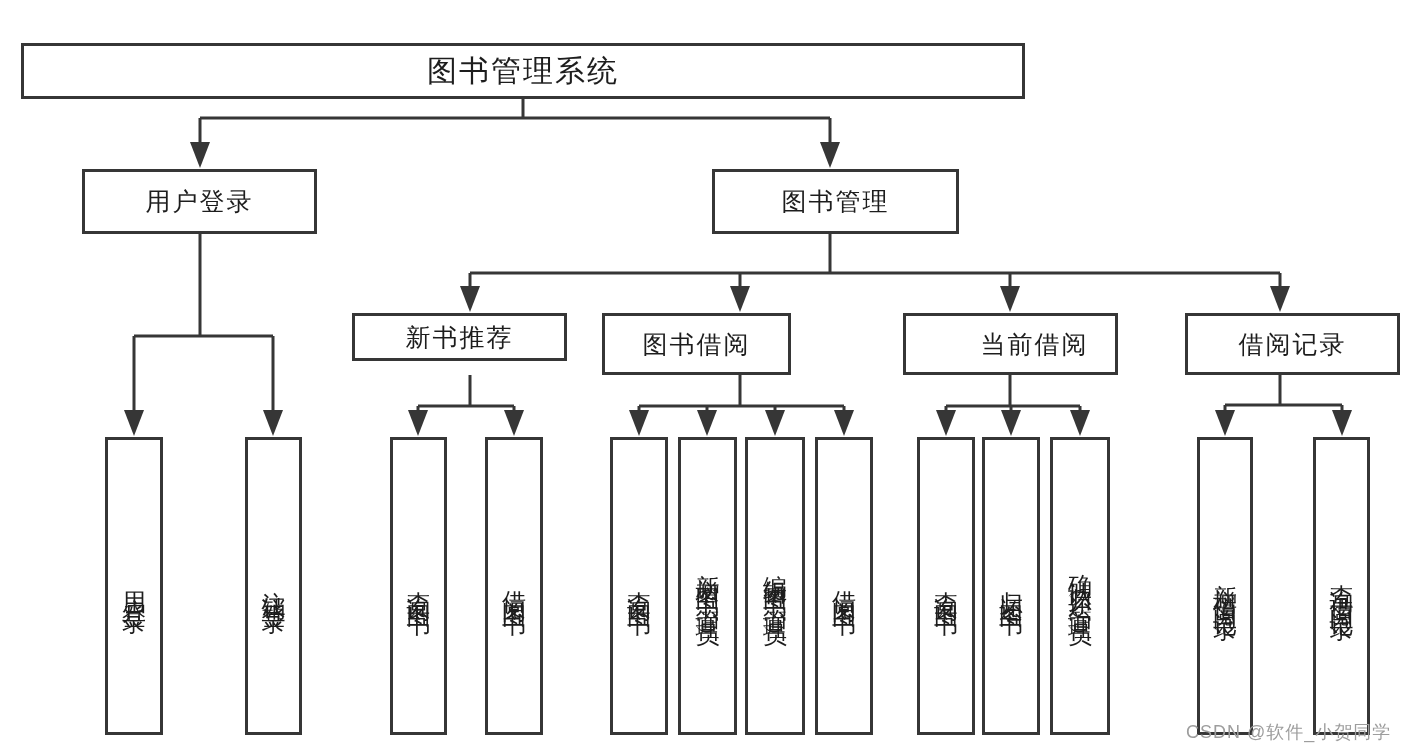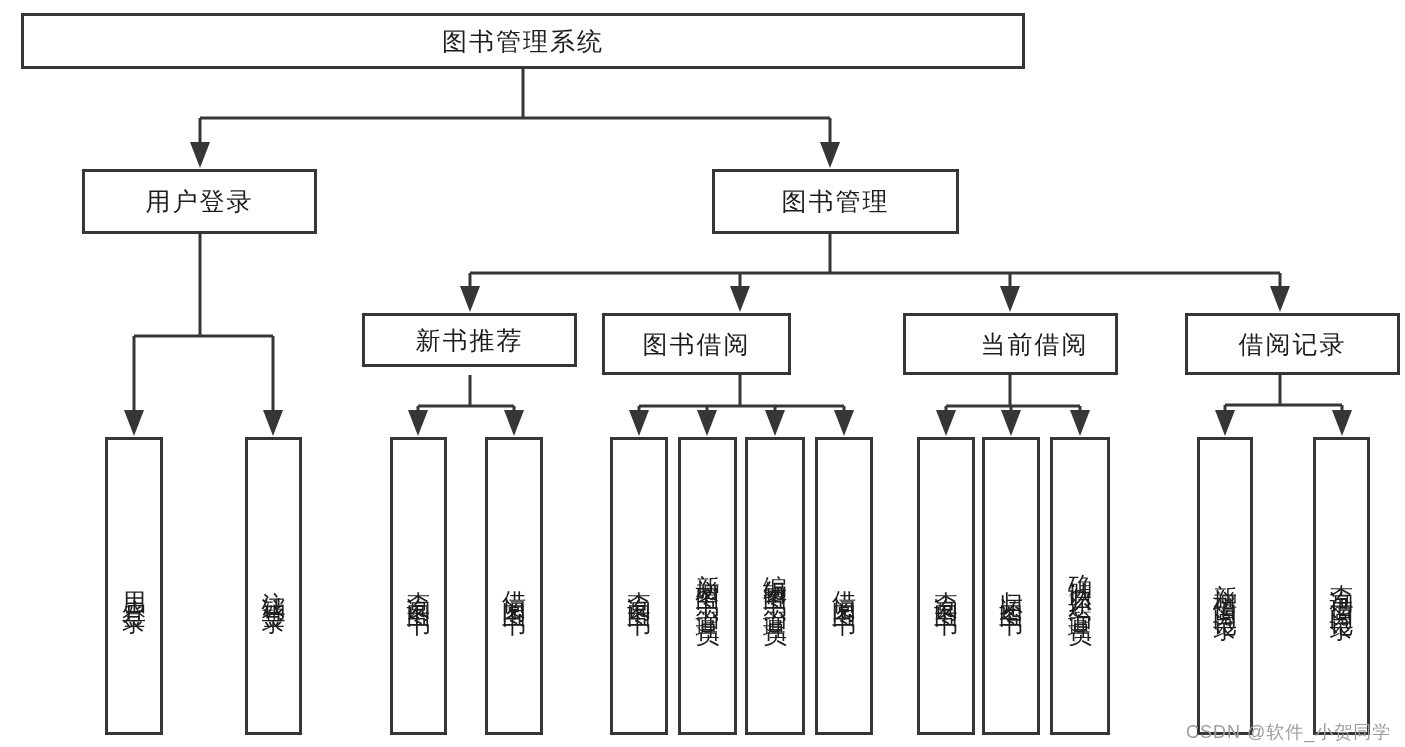--- a/index.html
+++ b/index.html
@@ -17,21 +17,21 @@
     background:#ffffff;
     border:3px solid #363636;
     color:#1d1d1d;
     display:flex;
     align-items:center;
     justify-content:center;
     z-index:2;
     white-space:nowrap;
   }
   .h-label { font-size:25px; letter-spacing:2px; }
-  .root-label { font-size:25px; letter-spacing:2px; }
+  .root-label { font-size:30px; letter-spacing:2px;margin-top:30px; }
   .leaf {
     writing-mode:vertical-rl;
     text-orientation:mixed;
     font-size:24px;
     letter-spacing:7px;
     line-height:1;
   }
   .watermark {
     position:absolute;
     left:1186px; top:720px;
@@ -91,21 +91,21 @@
     <span>图书管理系统</span>
   </div>
 
   <div class="node h-label" style="left:82px; top:169px; width:235px; height:65px;">
     <span>用户登录</span>
   </div>
   <div class="node h-label" style="left:712px; top:169px; width:247px; height:65px;">
     <span>图书管理</span>
   </div>
 
-  <div class="node h-label" style="left:362px; top:313px; width:215px; height:54px;">
+  <div class="node h-label" style="left:352px; top:313px; width:215px; height:48px;">
     <span>新书推荐</span>
   </div>
   <div class="node h-label" style="left:602px; top:313px; width:189px; height:62px;">
     <span>图书借阅</span>
   </div>
   <div class="node h-label" style="left:903px; top:313px; width:215px; height:62px;padding-left:48px;">
     <span>当前借阅</span>
   </div>
   <div class="node h-label" style="left:1173px; top:313px; width:215px; height:62px;margin-left:12px;">
     <span>借阅记录</span>

